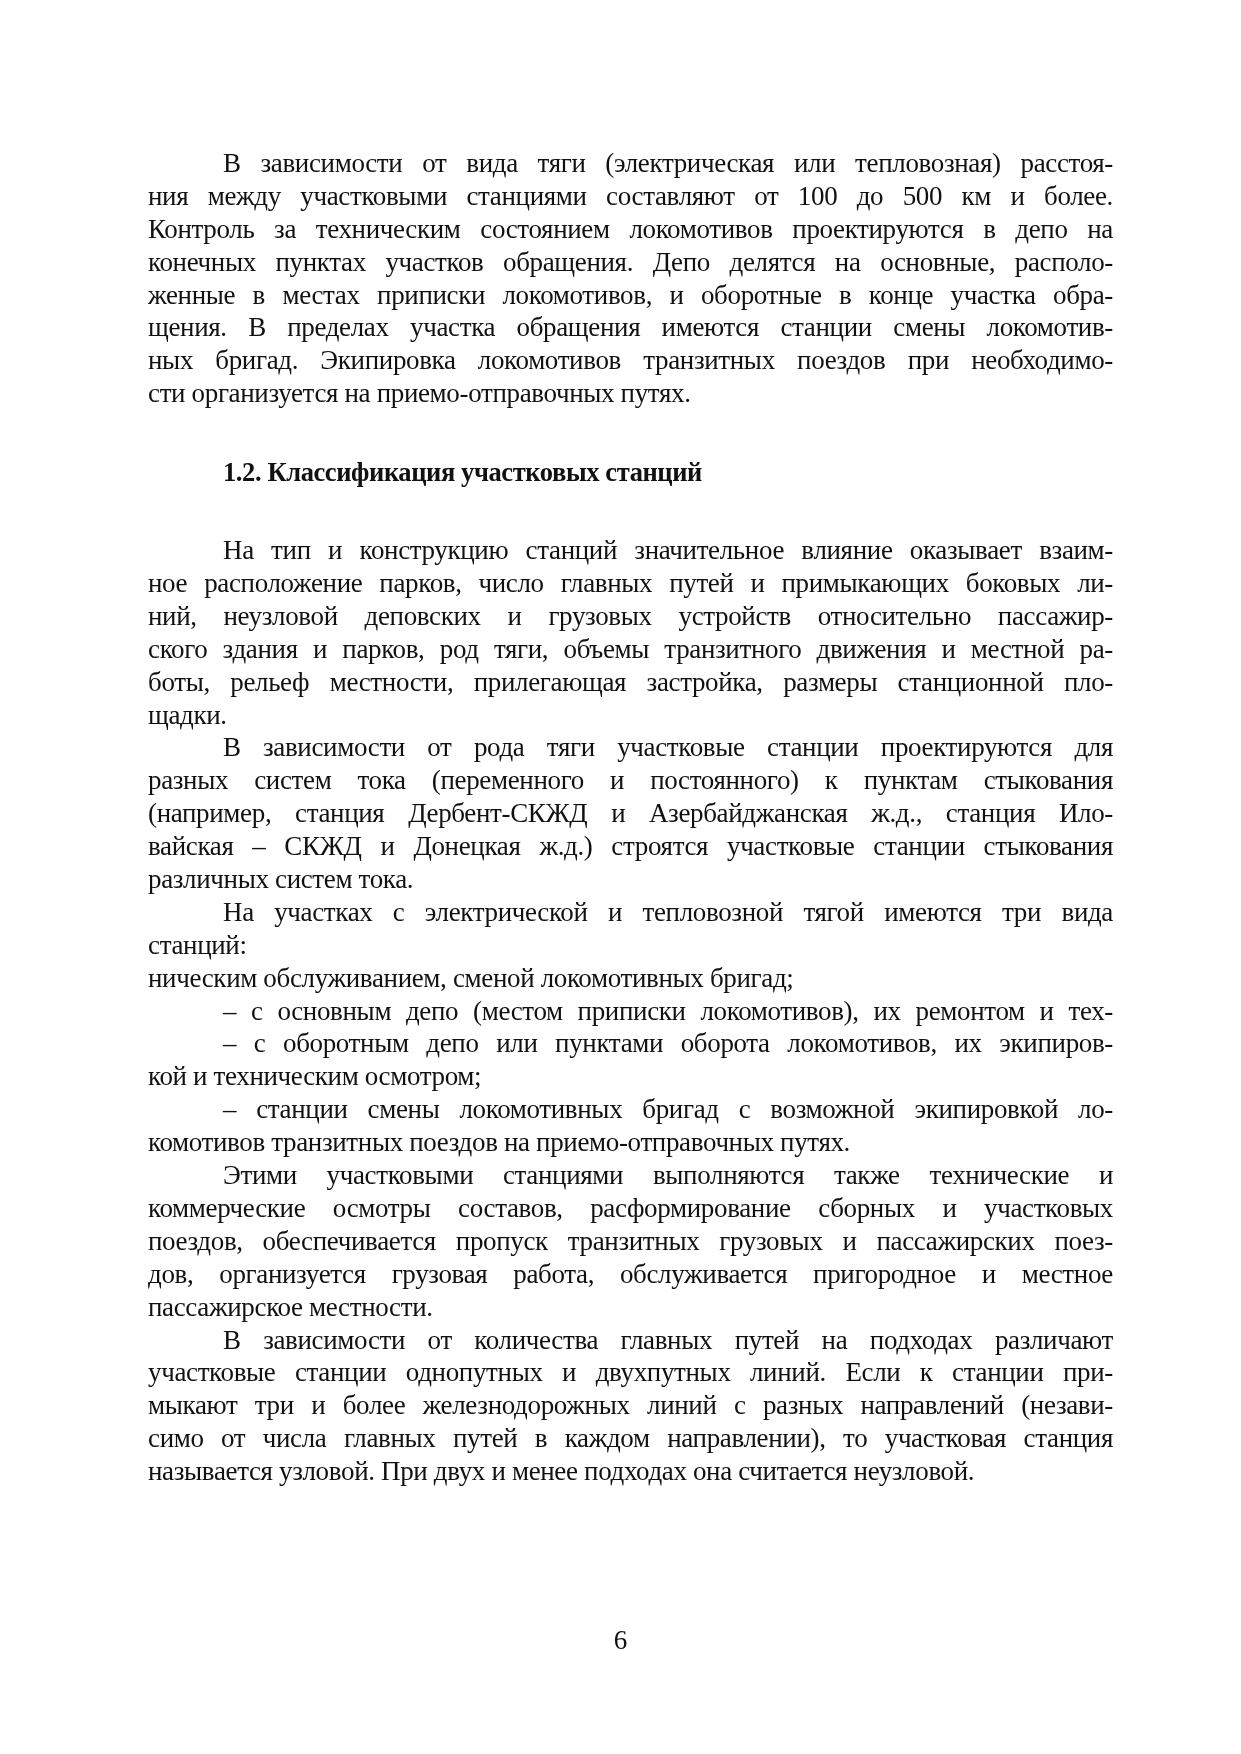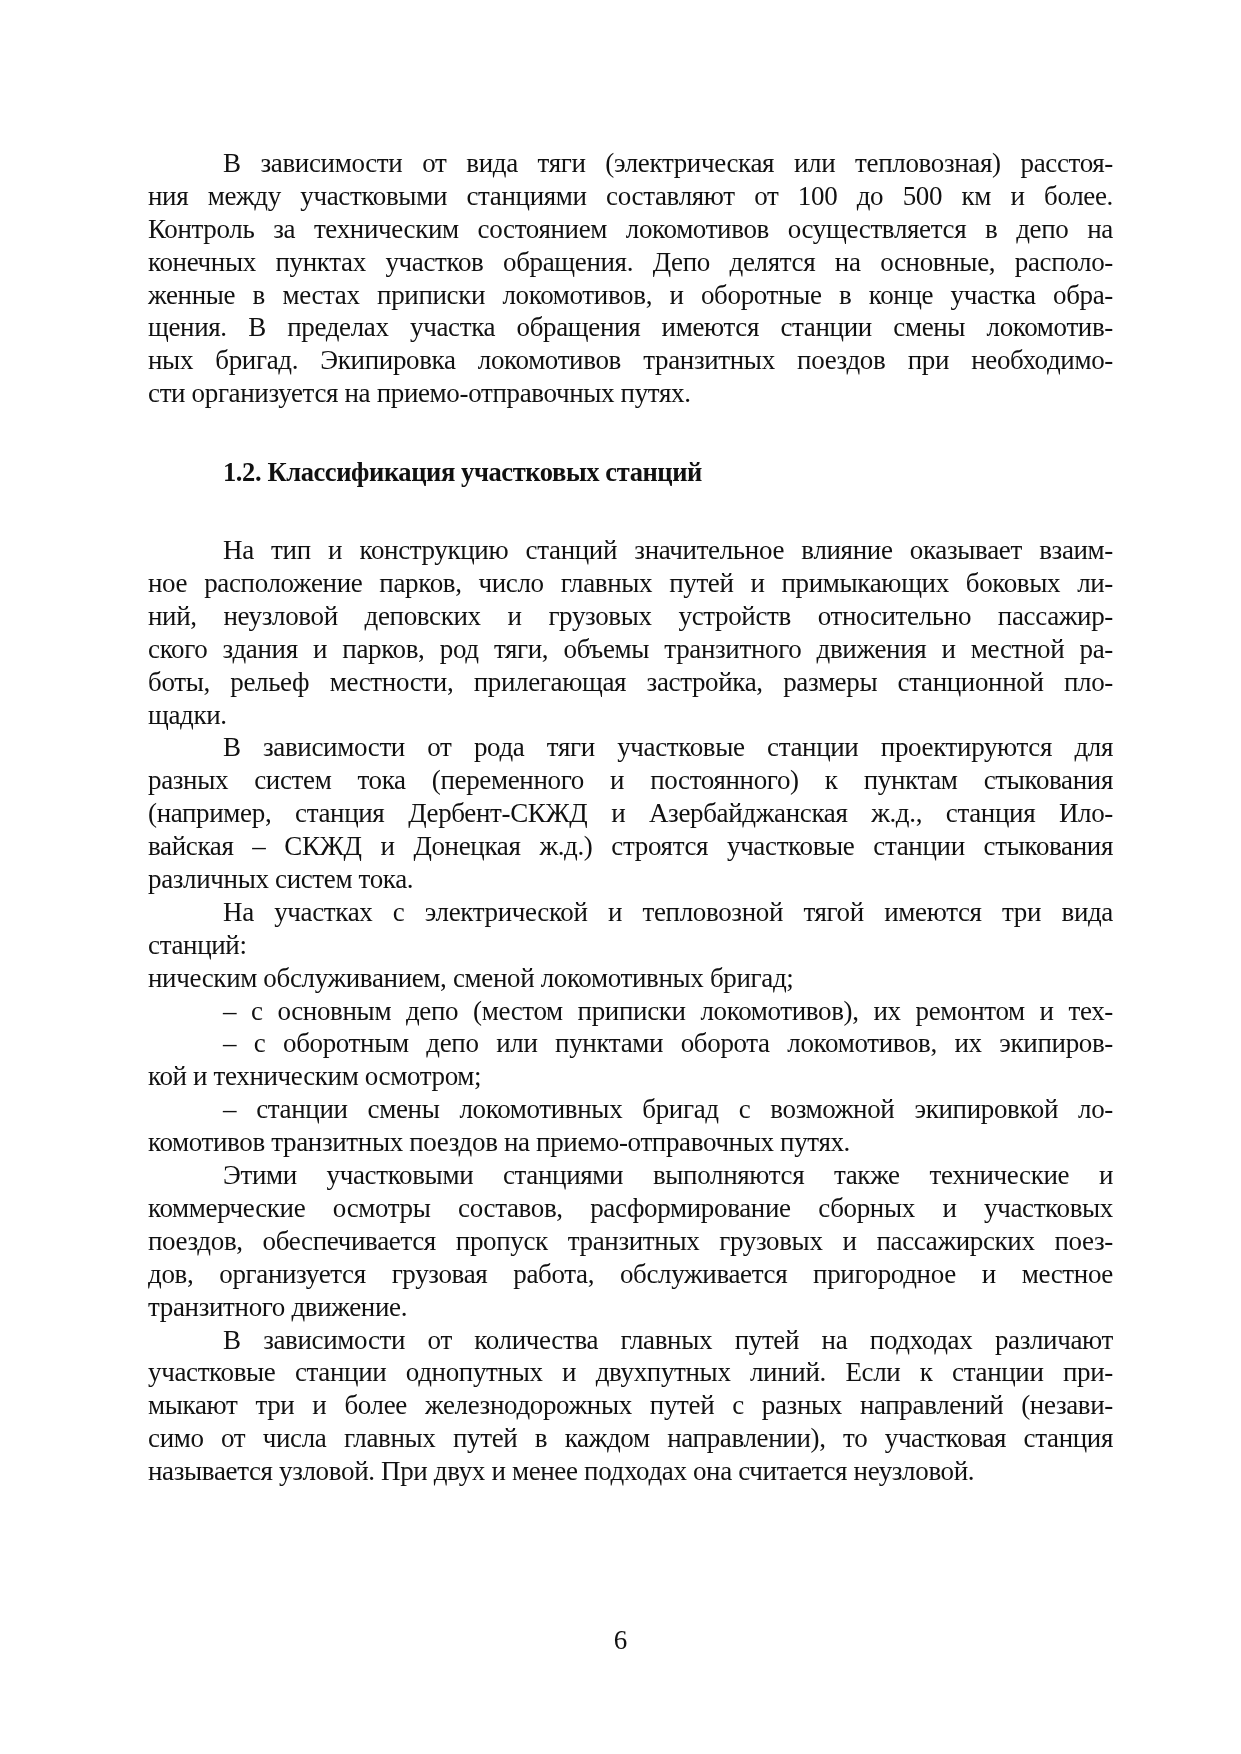--- a/index.html
+++ b/index.html
@@ -34,21 +34,21 @@
 </style>
 </head>
 <body>
 
 <div class="page">
   <div class="text-block">
 
     <div>
       <span class="line indent">В зависимости от вида тяги (электрическая или тепловозная) расстоя-</span>
       <span class="line">ния между участковыми станциями составляют от 100 до 500 км и более.</span>
-      <span class="line">Контроль за техническим состоянием локомотивов осуществляется в депо на</span>
+      <span class="line">Контроль за техническим состоянием локомотивов проектируются в депо на</span>
       <span class="line">конечных пунктах участков обращения. Депо делятся на основные, располо-</span>
       <span class="line">женные в местах приписки локомотивов, и оборотные в конце участка обра-</span>
       <span class="line">щения. В пределах участка обращения имеются станции смены локомотив-</span>
       <span class="line">ных бригад. Экипировка локомотивов транзитных поездов при необходимо-</span>
       <span class="line last">сти организуется на приемо-отправочных путях.</span>
     </div>
 
     <div class="gap-before-heading"></div>
     <span class="heading">1.2. Классификация участковых станций</span>
     <div class="gap-after-heading"></div>
@@ -88,27 +88,27 @@
     <div>
       <span class="line indent">– станции смены локомотивных бригад с возможной экипировкой ло-</span>
       <span class="line last">комотивов транзитных поездов на приемо-отправочных путях.</span>
     </div>
 
     <div>
       <span class="line indent">Этими участковыми станциями выполняются также технические и</span>
       <span class="line">коммерческие осмотры составов, расформирование сборных и участковых</span>
       <span class="line">поездов, обеспечивается пропуск транзитных грузовых и пассажирских поез-</span>
       <span class="line">дов, организуется грузовая работа, обслуживается пригородное и местное</span>
-      <span class="line last">транзитного движение.</span>
+      <span class="line last">пассажирское местности.</span>
     </div>
 
     <div>
       <span class="line indent">В зависимости от количества главных путей на подходах различают</span>
       <span class="line">участковые станции однопутных и двухпутных линий. Если к станции при-</span>
-      <span class="line">мыкают три и более железнодорожных путей с разных направлений (незави-</span>
+      <span class="line">мыкают три и более железнодорожных линий с разных направлений (незави-</span>
       <span class="line">симо от числа главных путей в каждом направлении), то участковая станция</span>
       <span class="line last">называется узловой. При двух и менее подходах она считается неузловой.</span>
     </div>
 
 
   </div>
 
   <div class="page-number">6</div>
 </div>
 

